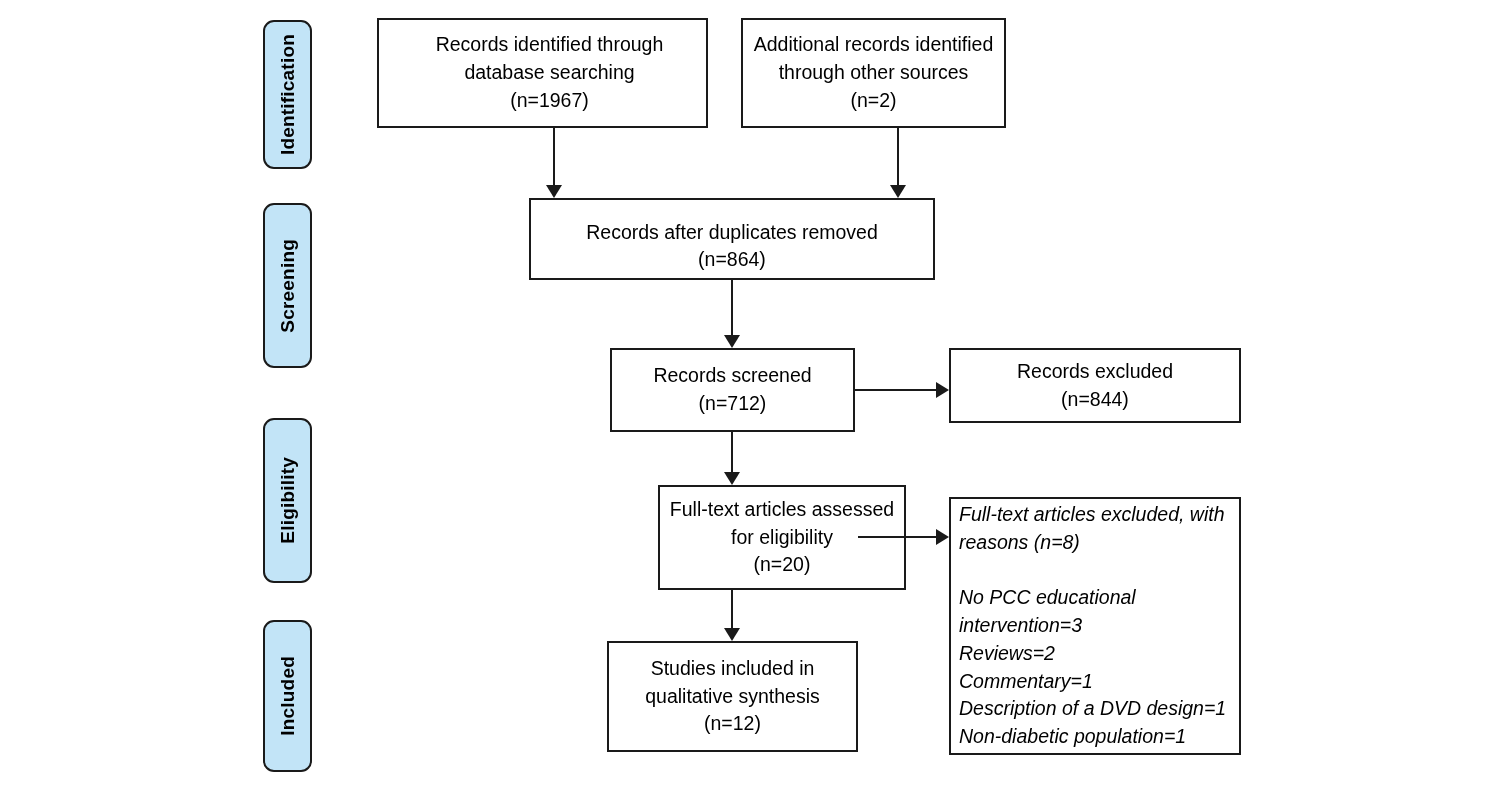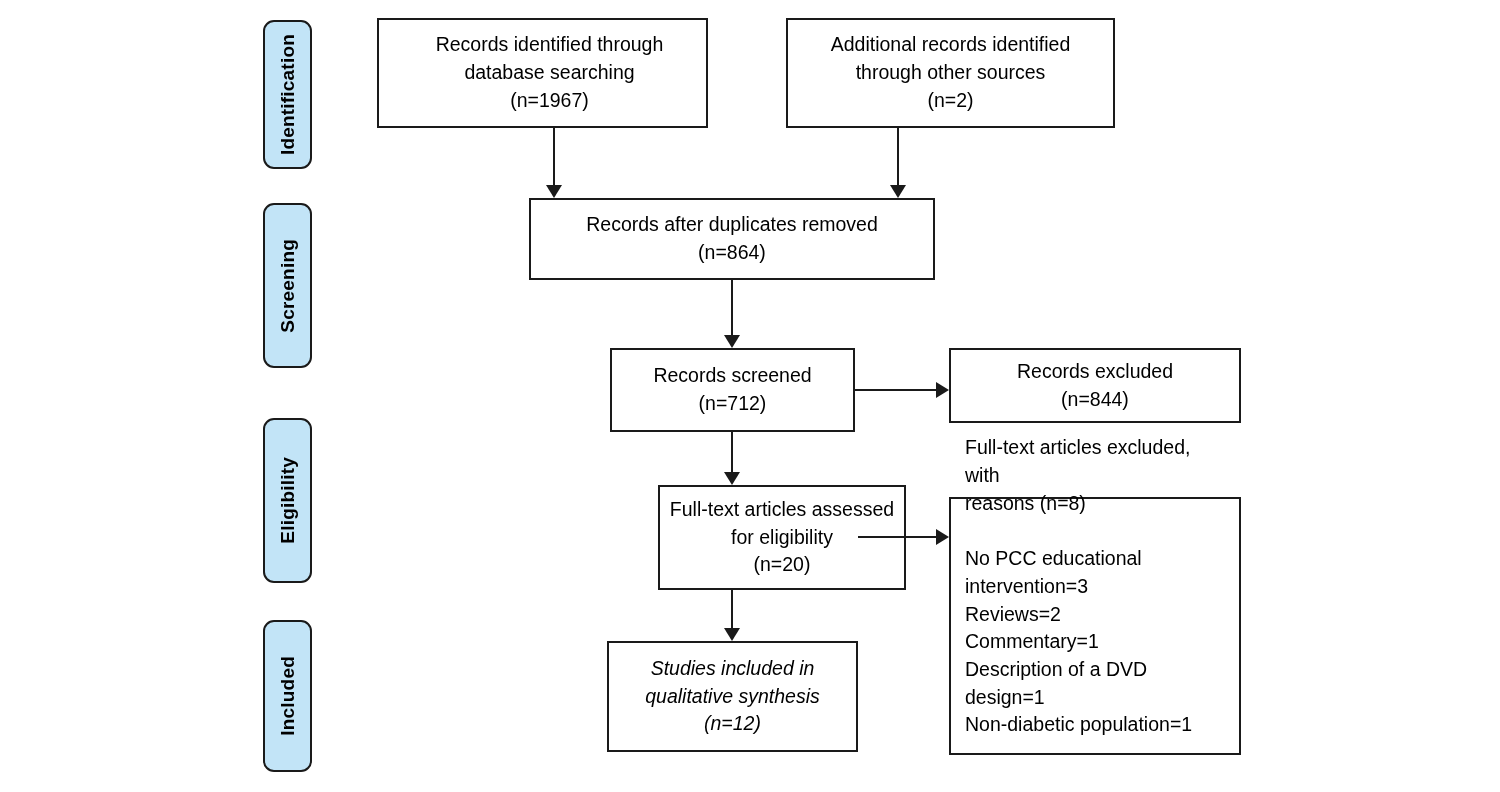--- a/index.html
+++ b/index.html
@@ -53,23 +53,24 @@
     padding: 4px 8px;
   }
   .flow-box .box-text {
     font-size: 19.5px;
     line-height: 1.42;
     text-align: center;
     white-space: pre-line;
     color: #000000;
   }
   .flow-box.align-left {
-    align-items: flex-end;
+    align-items: center;
     justify-content: flex-start;
-    padding: 14px 14px;
+    padding: 14px 8px;
+    font-style: italic;
   }
   .flow-box.align-left .box-text {
     text-align: left;
   }
 
   
   .conn-v {
     position: absolute;
     width: 2px;
     background: #1a1a1a;
@@ -116,33 +117,33 @@
   <div class="stage-label" style="left:263px; top:620px; width:49px; height:152px; background:#c2e4f7;">
     <span class="stage-text">Included</span>
   </div>
 
   <div class="flow-box" style="left:377px; top:18px; width:331px; height:110px;padding-left:22px;">
     <span class="box-text">Records identified through
 database searching
 (n=1967)</span>
   </div>
 
-  <div class="flow-box" style="left:786px; top:18px; width:329px; height:110px;">
+  <div class="flow-box" style="left:741px; top:18px; width:265px; height:110px;">
     <span class="box-text">Additional records identified
 through other sources
 (n=2)</span>
   </div>
 
   <div class="conn-v" style="left:553px; top:128px; height:57px;"></div>
   <div class="arrow-down" style="left:546px; top:185px;"></div>
 
   <div class="conn-v" style="left:897px; top:128px; height:57px;"></div>
   <div class="arrow-down" style="left:890px; top:185px;"></div>
 
-  <div class="flow-box" style="left:529px; top:198px; width:406px; height:82px;">
+  <div class="flow-box" style="left:529px; top:198px; width:406px; height:82px;align-items:flex-end;">
     <span class="box-text">Records after duplicates removed
 (n=864)</span>
   </div>
 
   <div class="conn-v" style="left:731px; top:280px; height:55px;"></div>
   <div class="arrow-down" style="left:724px; top:335px;"></div>
 
   <div class="flow-box" style="left:610px; top:348px; width:245px; height:84px;">
     <span class="box-text">Records screened
 (n=712)</span>
@@ -176,19 +177,19 @@
 intervention=3
 Reviews=2
 Commentary=1
 Description of a DVD design=1
 Non-diabetic population=1</span>
   </div>
 
   <div class="conn-v" style="left:731px; top:590px; height:38px;"></div>
   <div class="arrow-down" style="left:724px; top:628px;"></div>
 
-  <div class="flow-box" style="left:607px; top:641px; width:251px; height:111px;font-style:italic;">
+  <div class="flow-box" style="left:607px; top:641px; width:251px; height:111px;">
     <span class="box-text">Studies included in
 qualitative synthesis
 (n=12)</span>
   </div>
 
 </div>
 
 </body></html>

